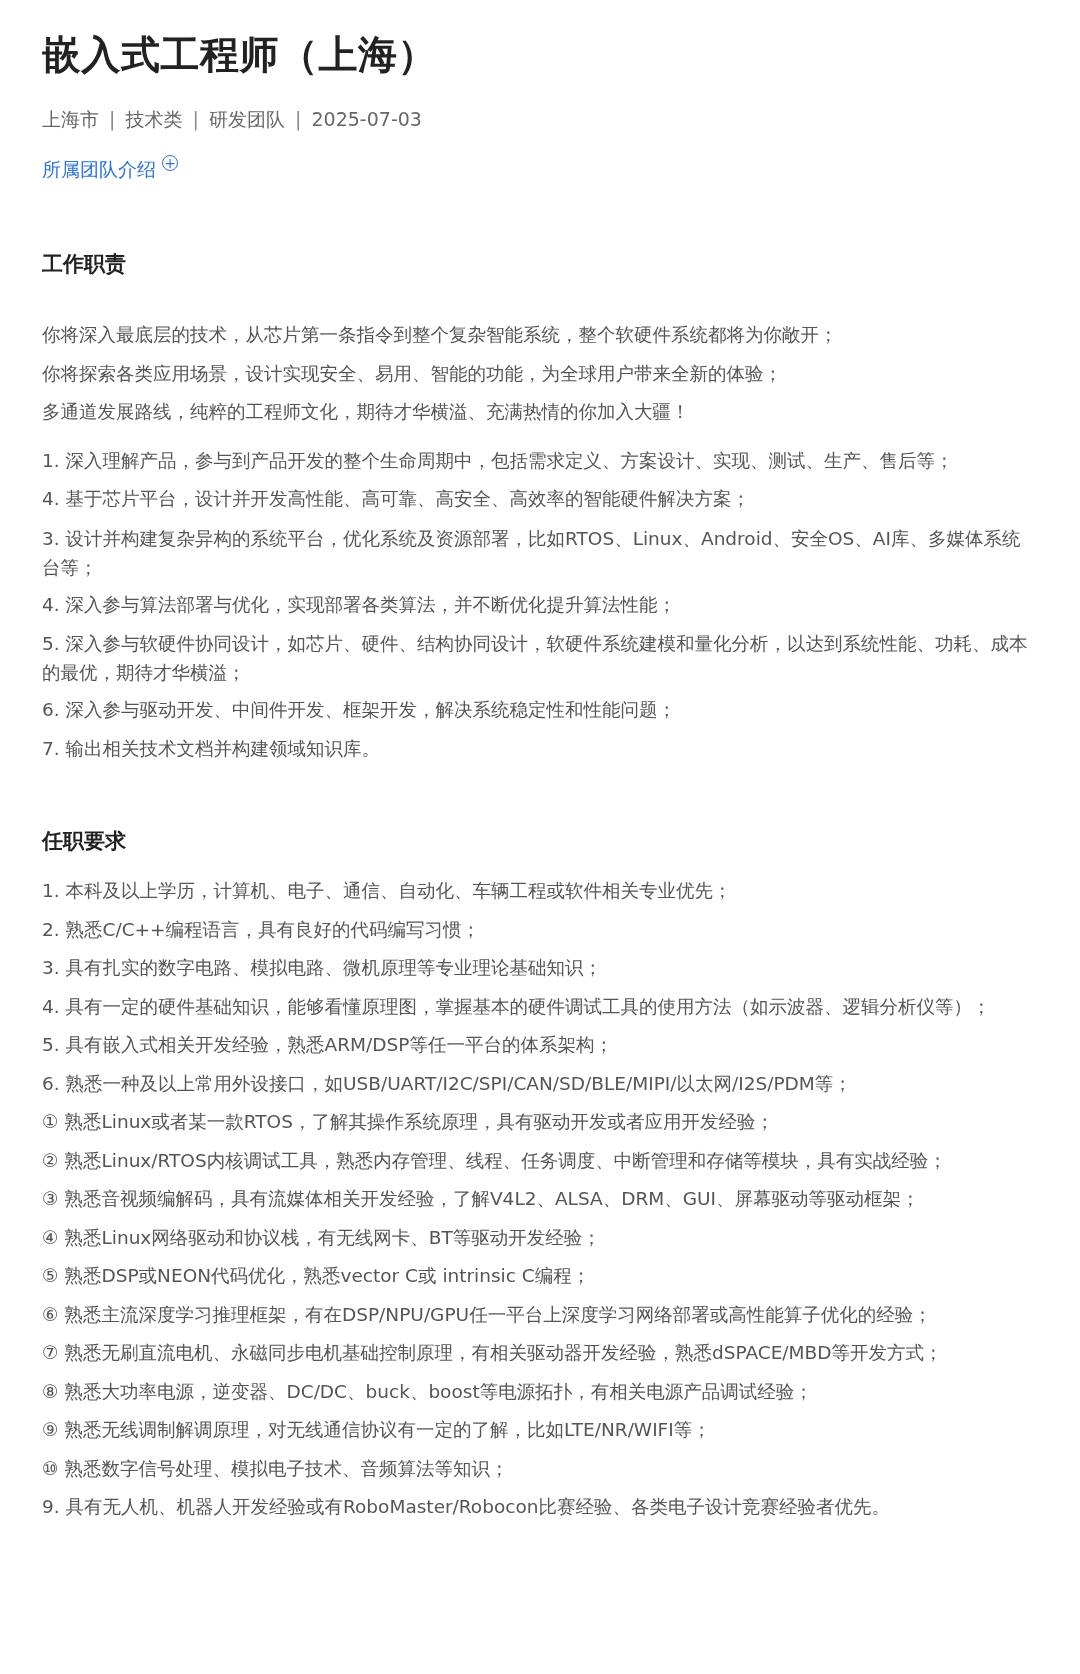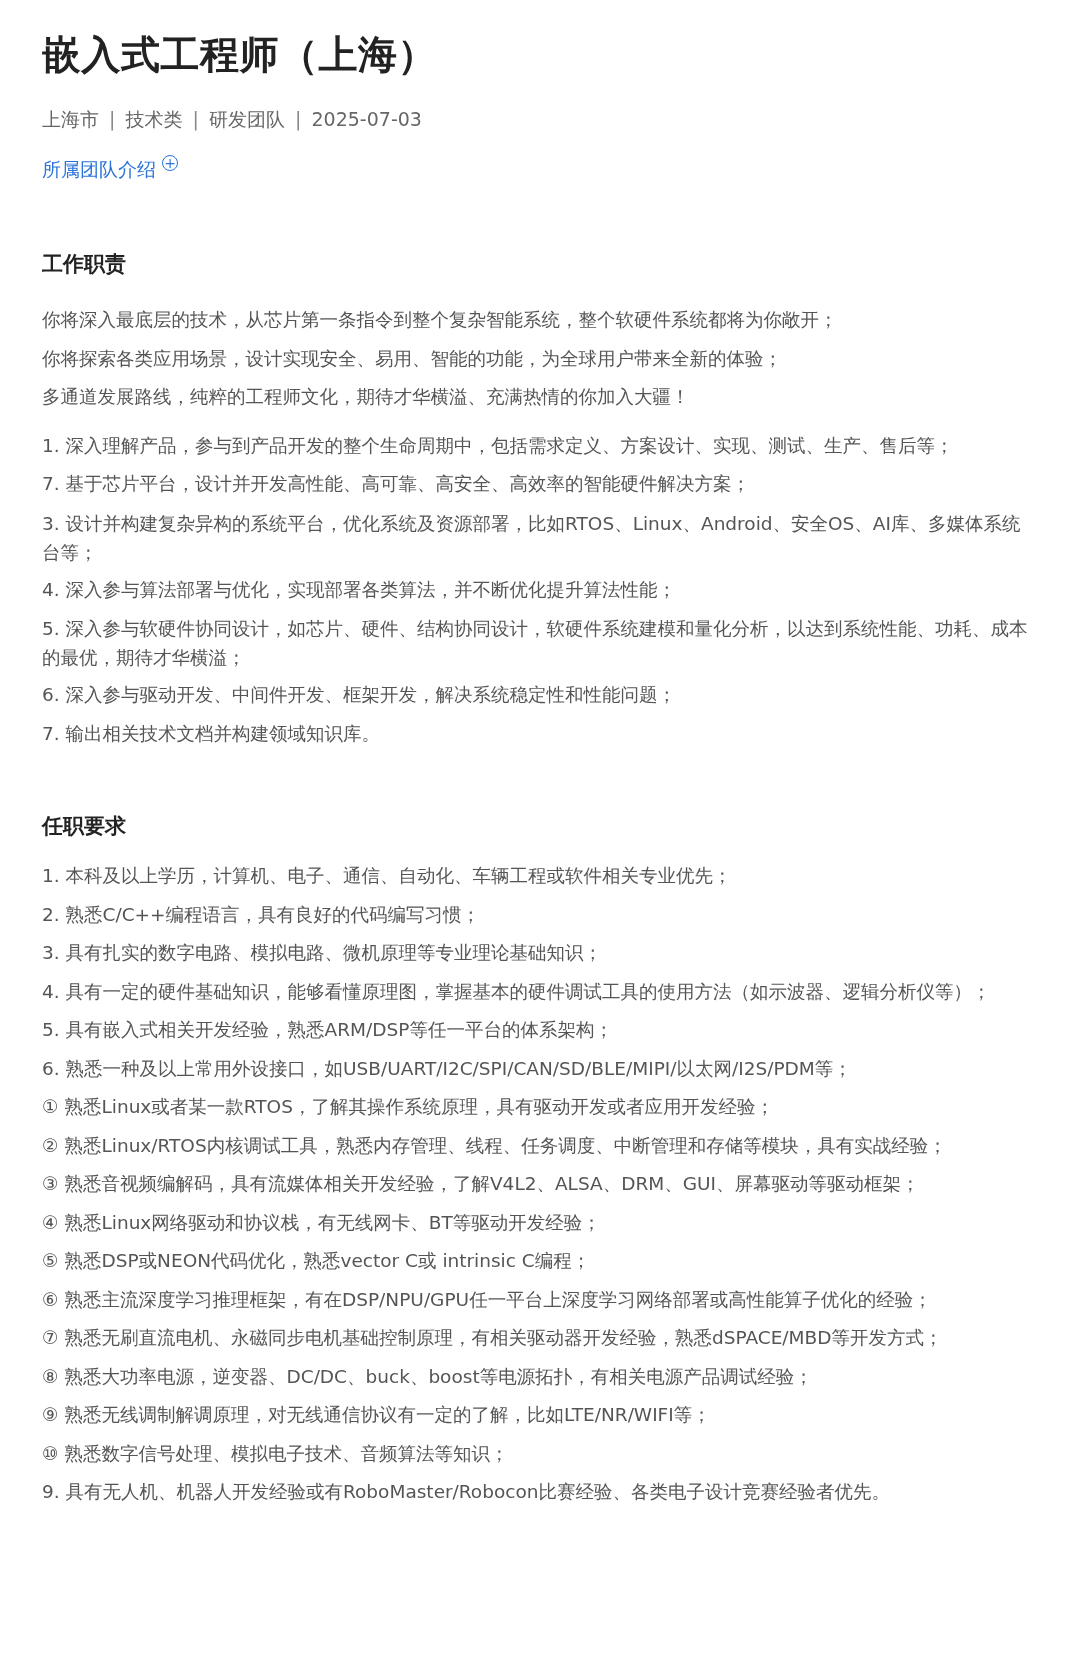--- a/index.html
+++ b/index.html
@@ -63,21 +63,21 @@
     line-height: 30px;
   }
   .sec1 { margin-top: 66px; }
   .sec2 { margin-top: 58px; }
   .para {
     font-size: 18.5px;
     color: #555555;
     line-height: 38.5px;
     white-space: nowrap;
   }
-  .intro { margin-top: 22px; }
+  .intro { margin-top: 37px; }
   .list { margin-top: 10px; }
   .wrap-line {
     white-space: normal;
     line-height: 29px;
     padding: 5px 0 4px 0;
   }
   .req-list { margin-top: 16px; }
 </style>
 </head>
 <body>
@@ -106,21 +106,21 @@
   <div class="section-title sec1">工作职责</div>
 
   <div class="intro">
     <div class="para">你将深入最底层的技术，从芯片第一条指令到整个复杂智能系统，整个软硬件系统都将为你敞开；</div>
     <div class="para">你将探索各类应用场景，设计实现安全、易用、智能的功能，为全球用户带来全新的体验；</div>
     <div class="para">多通道发展路线，纯粹的工程师文化，期待才华横溢、充满热情的你加入大疆！</div>
   </div>
 
   <div class="list">
     <div class="para">1. 深入理解产品，参与到产品开发的整个生命周期中，包括需求定义、方案设计、实现、测试、生产、售后等；</div>
-    <div class="para">7. 基于芯片平台，设计并开发高性能、高可靠、高安全、高效率的智能硬件解决方案；</div>
+    <div class="para">4. 基于芯片平台，设计并开发高性能、高可靠、高安全、高效率的智能硬件解决方案；</div>
     <div class="para wrap-line">
       <div style="white-space:nowrap;">3. 设计并构建复杂异构的系统平台，优化系统及资源部署，比如RTOS、Linux、Android、安全OS、AI库、多媒体系统</div>
       <div>台等；</div>
     </div>
     <div class="para">4. 深入参与算法部署与优化，实现部署各类算法，并不断优化提升算法性能；</div>
     <div class="para wrap-line">
       <div style="white-space:nowrap;">5. 深入参与软硬件协同设计，如芯片、硬件、结构协同设计，软硬件系统建模和量化分析，以达到系统性能、功耗、成本</div>
       <div>的最优，期待才华横溢；</div>
     </div>
     <div class="para">6. 深入参与驱动开发、中间件开发、框架开发，解决系统稳定性和性能问题；</div>

